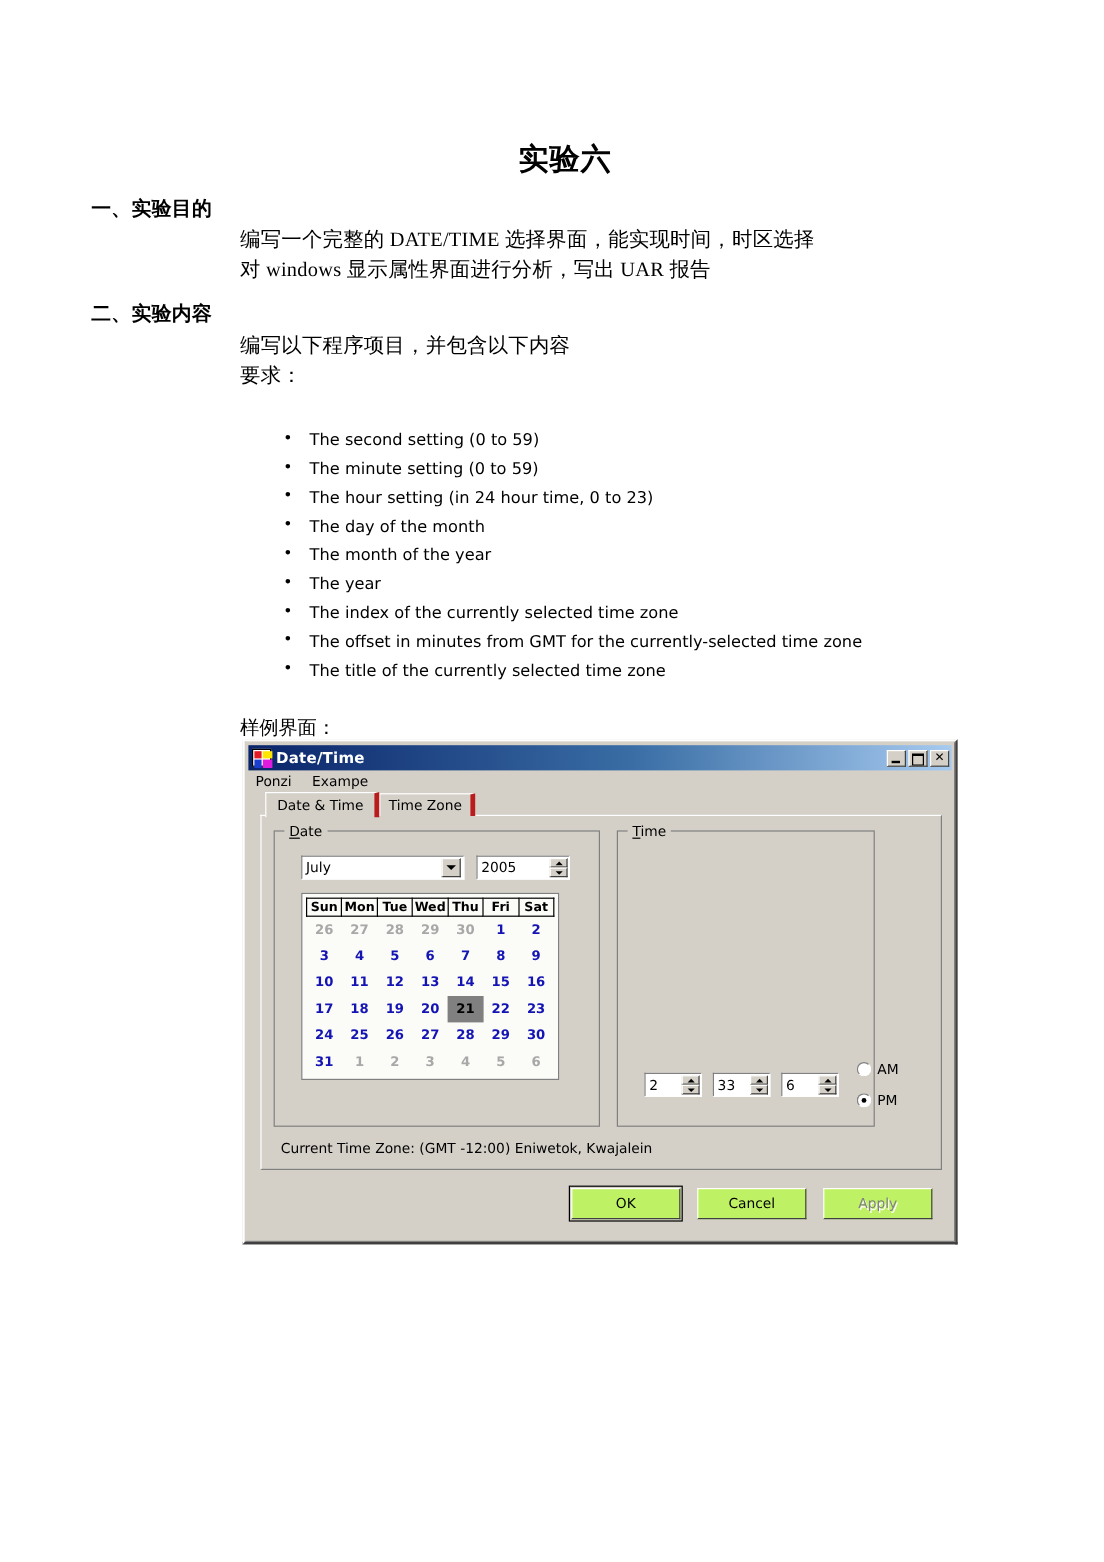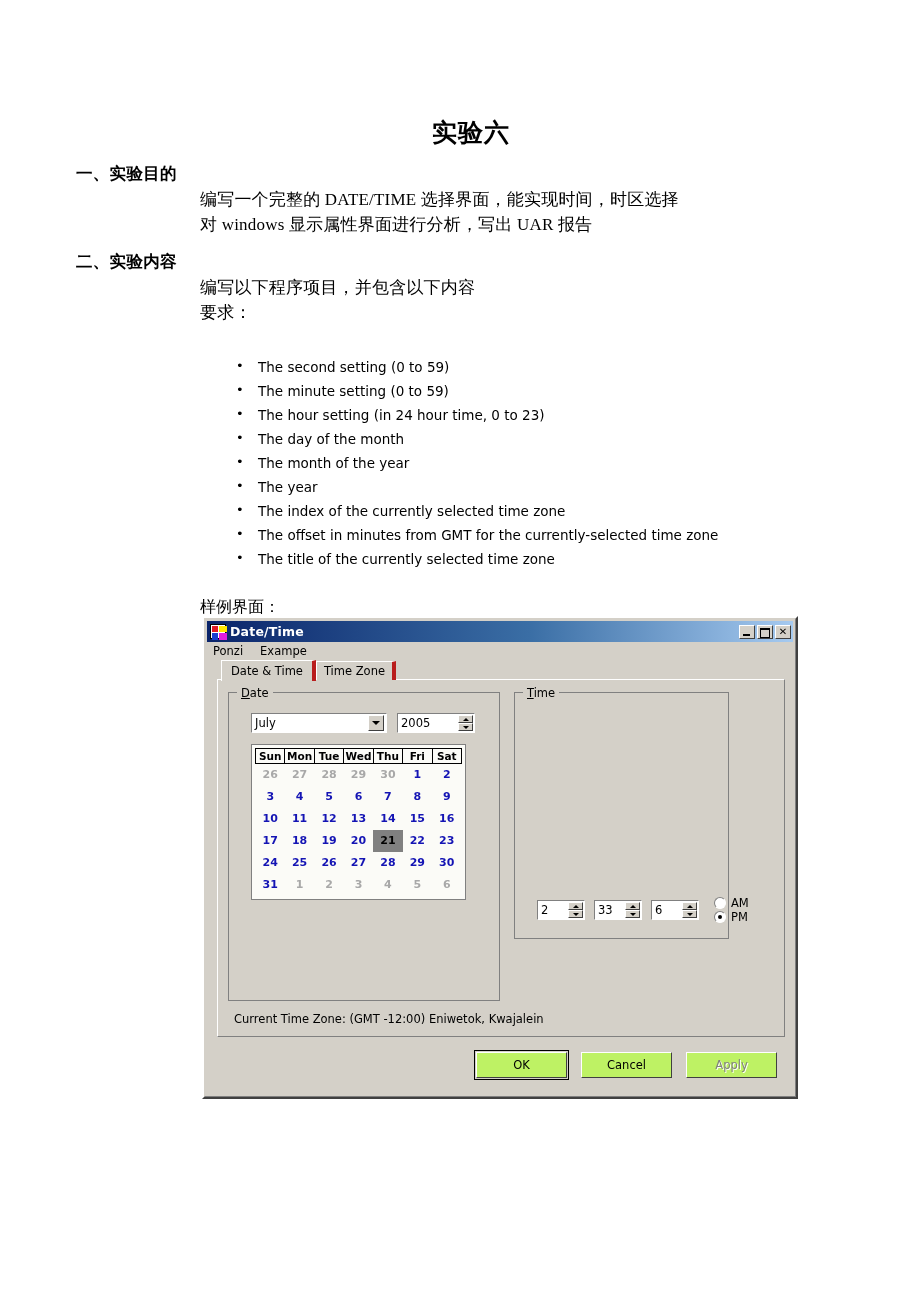--- a/index.html
+++ b/index.html
@@ -212,21 +212,21 @@
     box-sizing: border-box;
   }
   .gb-title {
     position: absolute;
     top: -7px; left: 8px;
     background: #d4d0c8;
     padding: 0 4px;
     font-size: 11.5px;
   }
   .gb-title u { text-decoration: underline; }
-  .gb-date { width: 272px; height: 309px; }
+  .gb-date { width: 272px; height: 247px; }
   .gb-time { width: 215px; height: 247px; position: relative; }
 
   .date-controls {
     display: flex;
     align-items: center;
     gap: 10px;
     margin: 6px 0 0 12px;
   }
   .combo {
     width: 136px; height: 20px;
@@ -340,21 +340,21 @@
   .time-controls {
     position: absolute;
     left: 22px; bottom: 14px;
     display: flex;
     align-items: center;
     gap: 9px;
   }
   .radios {
     display: flex;
     flex-direction: column;
-    gap: 0;
+    gap: 12px;
     margin-left: 6px;
   }
   .radio-row {
     display: flex; align-items: center; gap: 5px;
     font-size: 11.5px;
   }
   .radio {
     width: 12px; height: 12px;
     border-radius: 50%;
     background: #ffffff;

